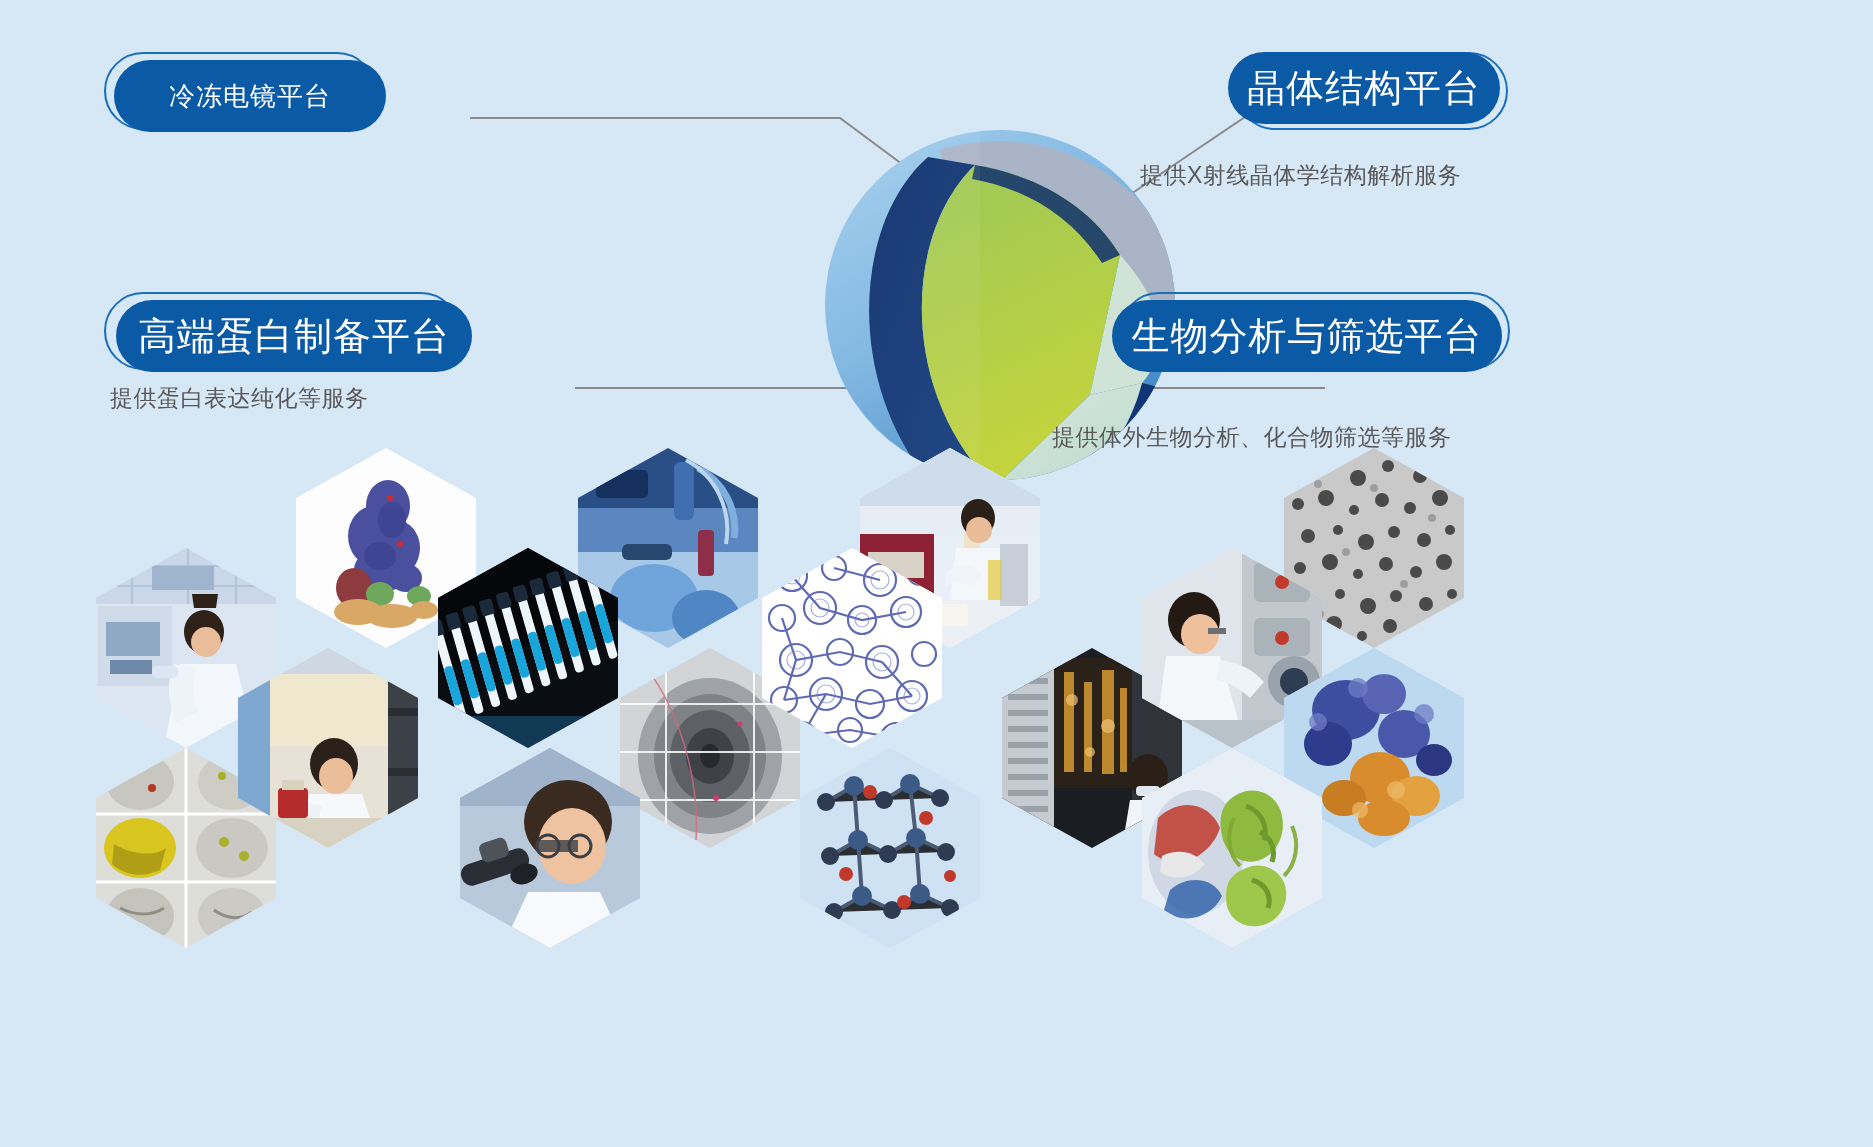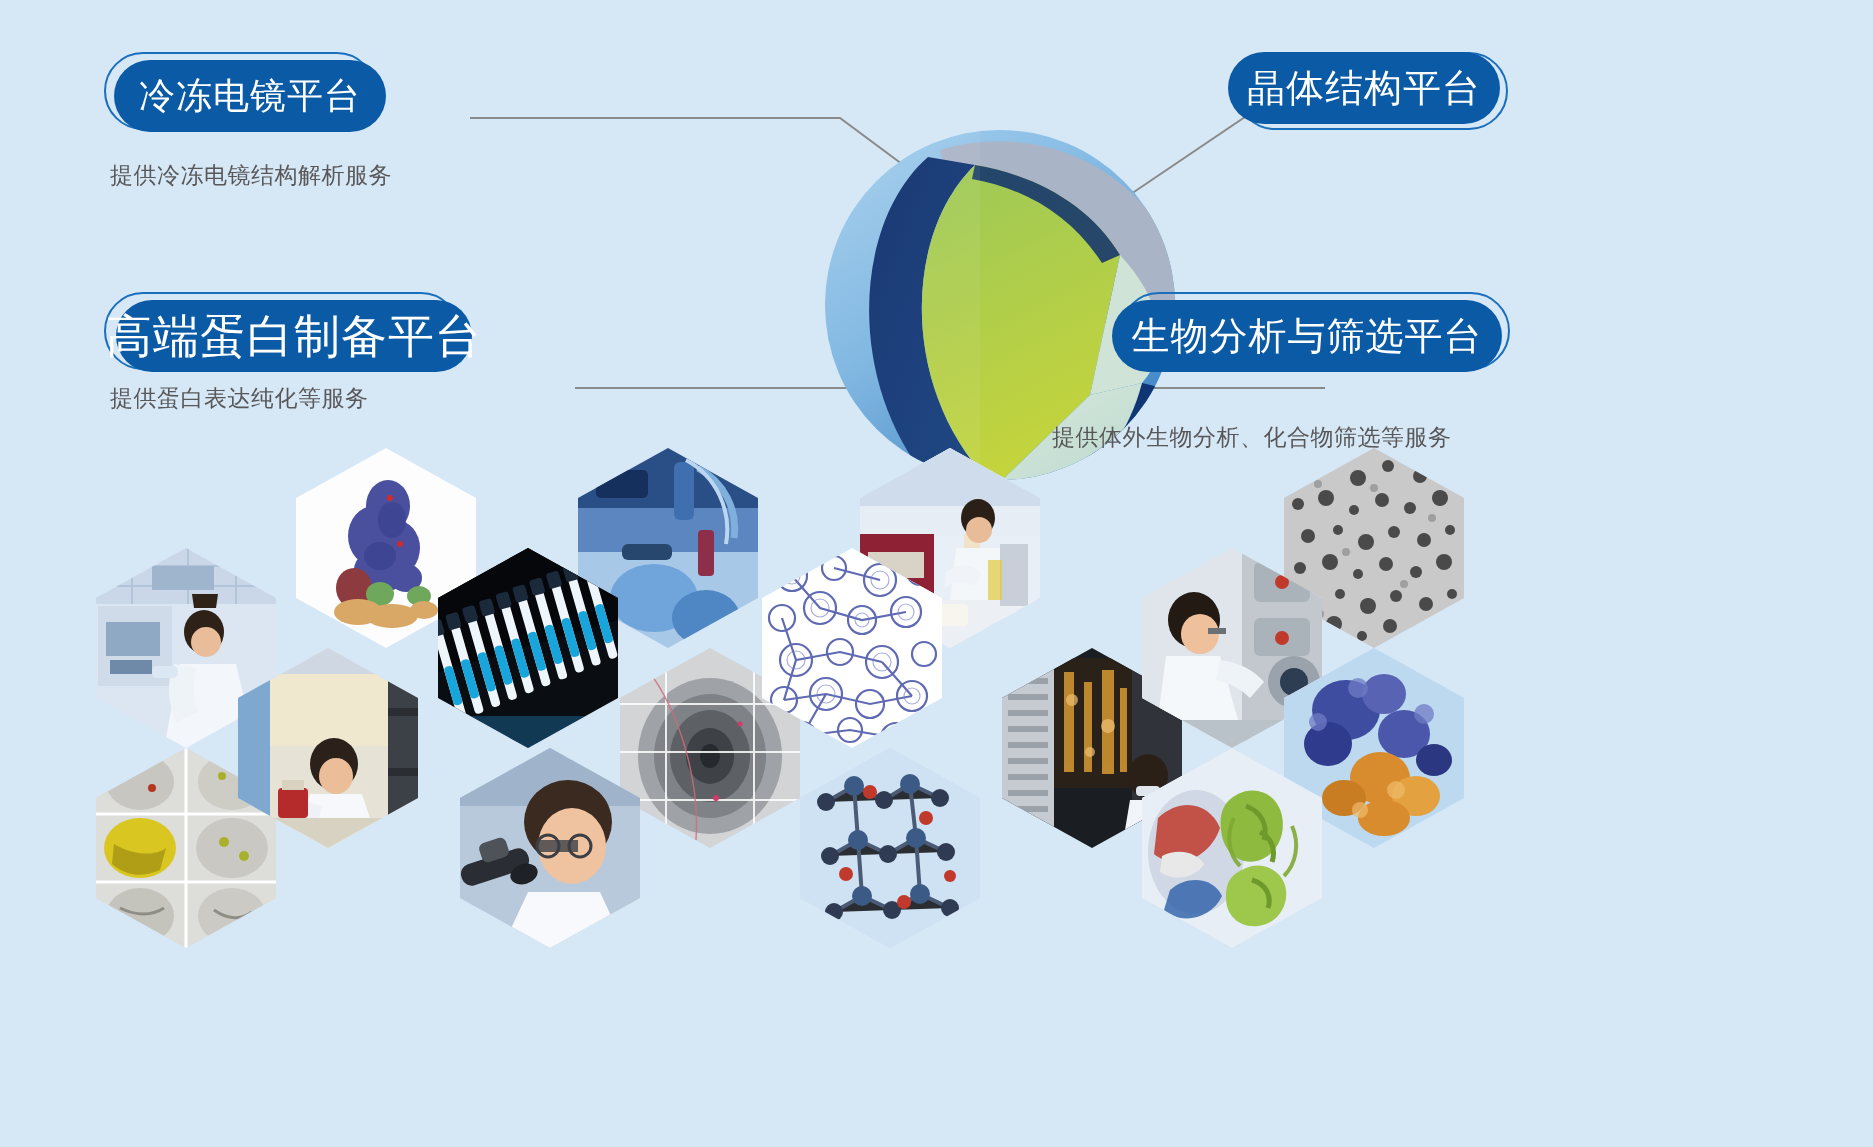--- a/index.html
+++ b/index.html
@@ -558,36 +558,36 @@
         </g>
       </svg>
     </div>
 
     <div class="hex" style="left:1210px;top:628px;width:0;height:0;"></div>
 
   </div>
 
   <div class="badge-wrap" style="left:104px;top:52px;width:280px;height:82px;">
     <div class="badge-outline" style="left:0;top:0;width:272px;height:78px;"></div>
-    <div class="badge-fill" style="left:10px;top:8px;width:272px;height:72px;font-size:36px;">
+    <div class="badge-fill" style="left:10px;top:8px;width:272px;height:72px;font-size:26px;">
       <span>冷冻电镜平台</span>
     </div>
   </div>
-  <div class="subtitle" style="left:110px;top:160px;">提供冷冻电镜结构解析服务</div>
 
   <div class="badge-wrap" style="left:1228px;top:52px;width:280px;height:82px;">
     <div class="badge-outline" style="left:8px;top:0;width:272px;height:78px;"></div>
     <div class="badge-fill" style="left:0;top:0;width:272px;height:72px;font-size:38px;">
       <span>晶体结构平台</span>
     </div>
   </div>
+  <div class="subtitle" style="left:1140px;top:160px;">提供X射线晶体学结构解析服务</div>
 
   <div class="badge-wrap" style="left:104px;top:292px;width:370px;height:82px;">
     <div class="badge-outline" style="left:0;top:0;width:356px;height:78px;"></div>
-    <div class="badge-fill" style="left:12px;top:8px;width:356px;height:72px;font-size:46px;">
+    <div class="badge-fill" style="left:12px;top:8px;width:356px;height:72px;font-size:38px;">
       <span>高端蛋白制备平台</span>
     </div>
   </div>
   <div class="subtitle" style="left:110px;top:383px;">提供蛋白表达纯化等服务</div>
 
   <div class="badge-wrap" style="left:1112px;top:292px;width:400px;height:82px;">
     <div class="badge-outline" style="left:8px;top:0;width:390px;height:78px;"></div>
     <div class="badge-fill" style="left:0;top:8px;width:390px;height:72px;font-size:38px;">
       <span>生物分析与筛选平台</span>
     </div>

